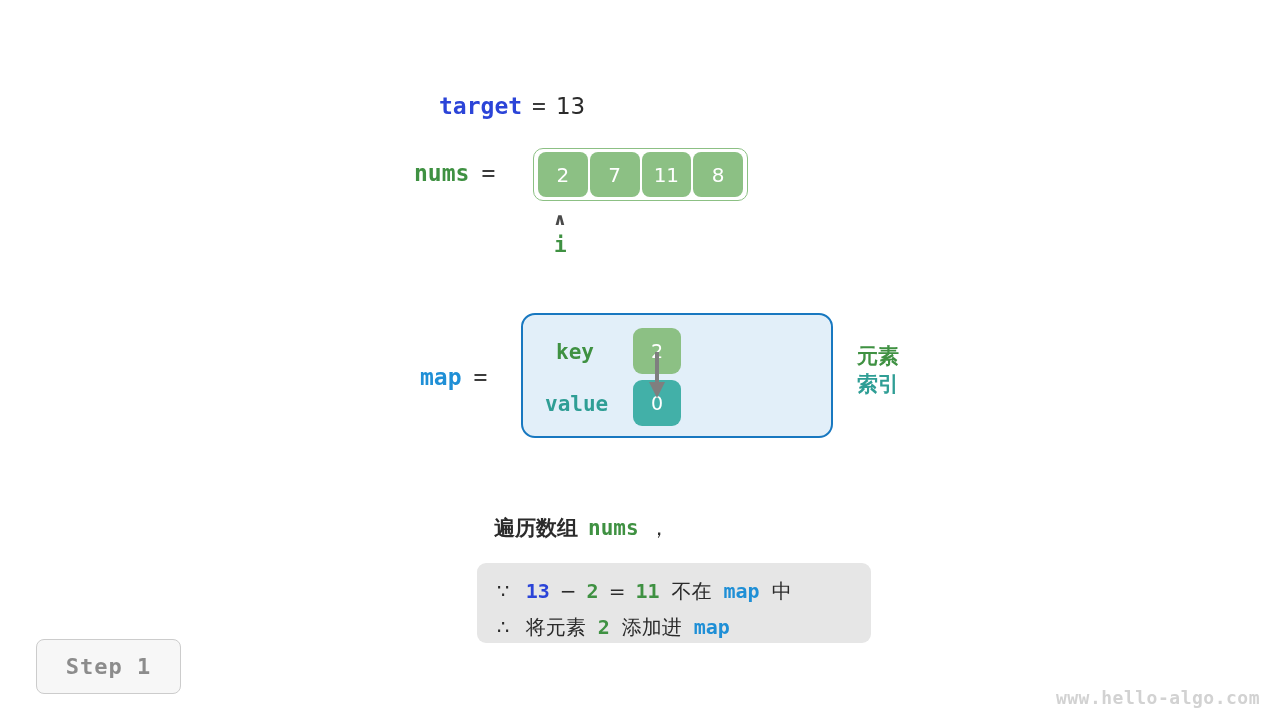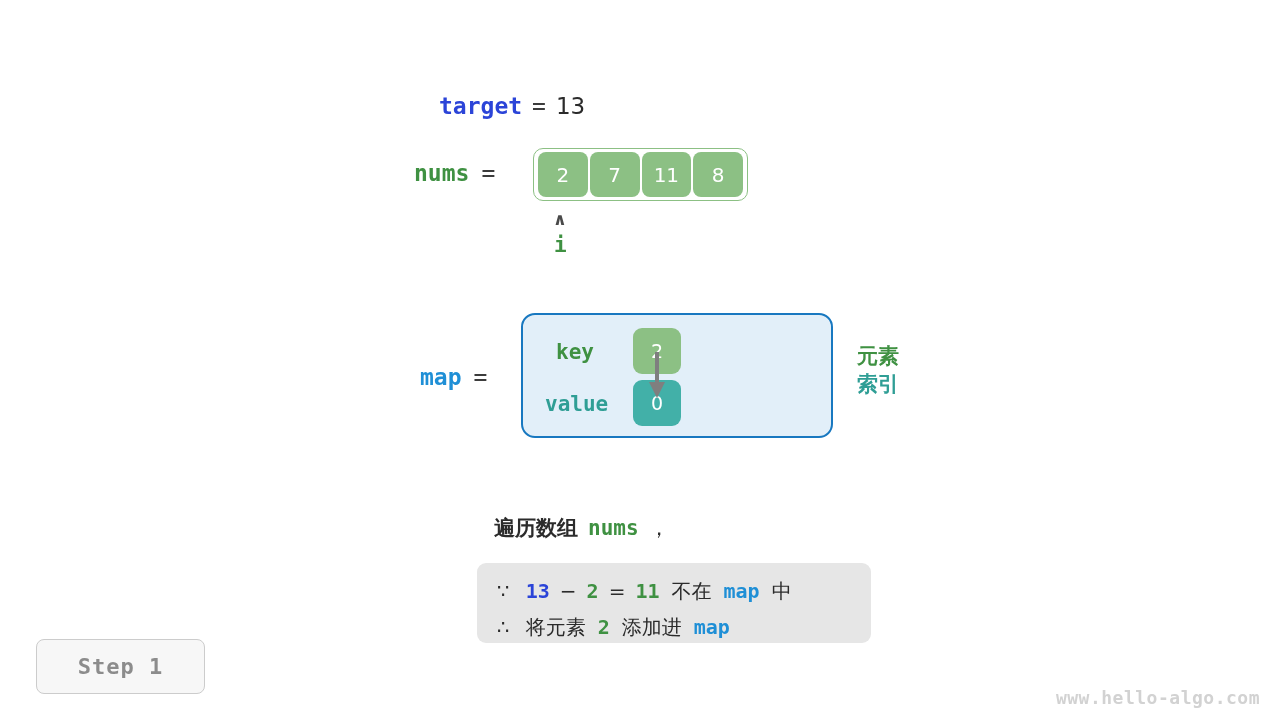--- a/index.html
+++ b/index.html
@@ -165,21 +165,21 @@
   }
   .note-line .num-blue  { color: #2b44d8; font-weight: bold; padding: 0 6px; }
   .note-line .num-green { color: #3f9142; font-weight: bold; padding: 0 6px; }
   .note-line .op        { color: #2b2b2b; font-weight: normal; padding: 0 4px;
                           font-family: "DejaVu Sans", "Liberation Sans", sans-serif; }
   .note-line .kw-map    { color: #1f8fd6; font-weight: bold; padding: 0 6px; }
 
   
   #step-badge {
     left: 36px; top: 639px;
-    width: 169px; height: 55px;
+    width: 145px; height: 55px;
     background: #f7f7f7;
     border: 1.5px solid #cccccc;
     border-radius: 8px;
     display: flex; align-items: center; justify-content: center;
     color: #8c8c8c;
     font-size: 22px; font-weight: bold;
     letter-spacing: 1px;
   }
 
   

